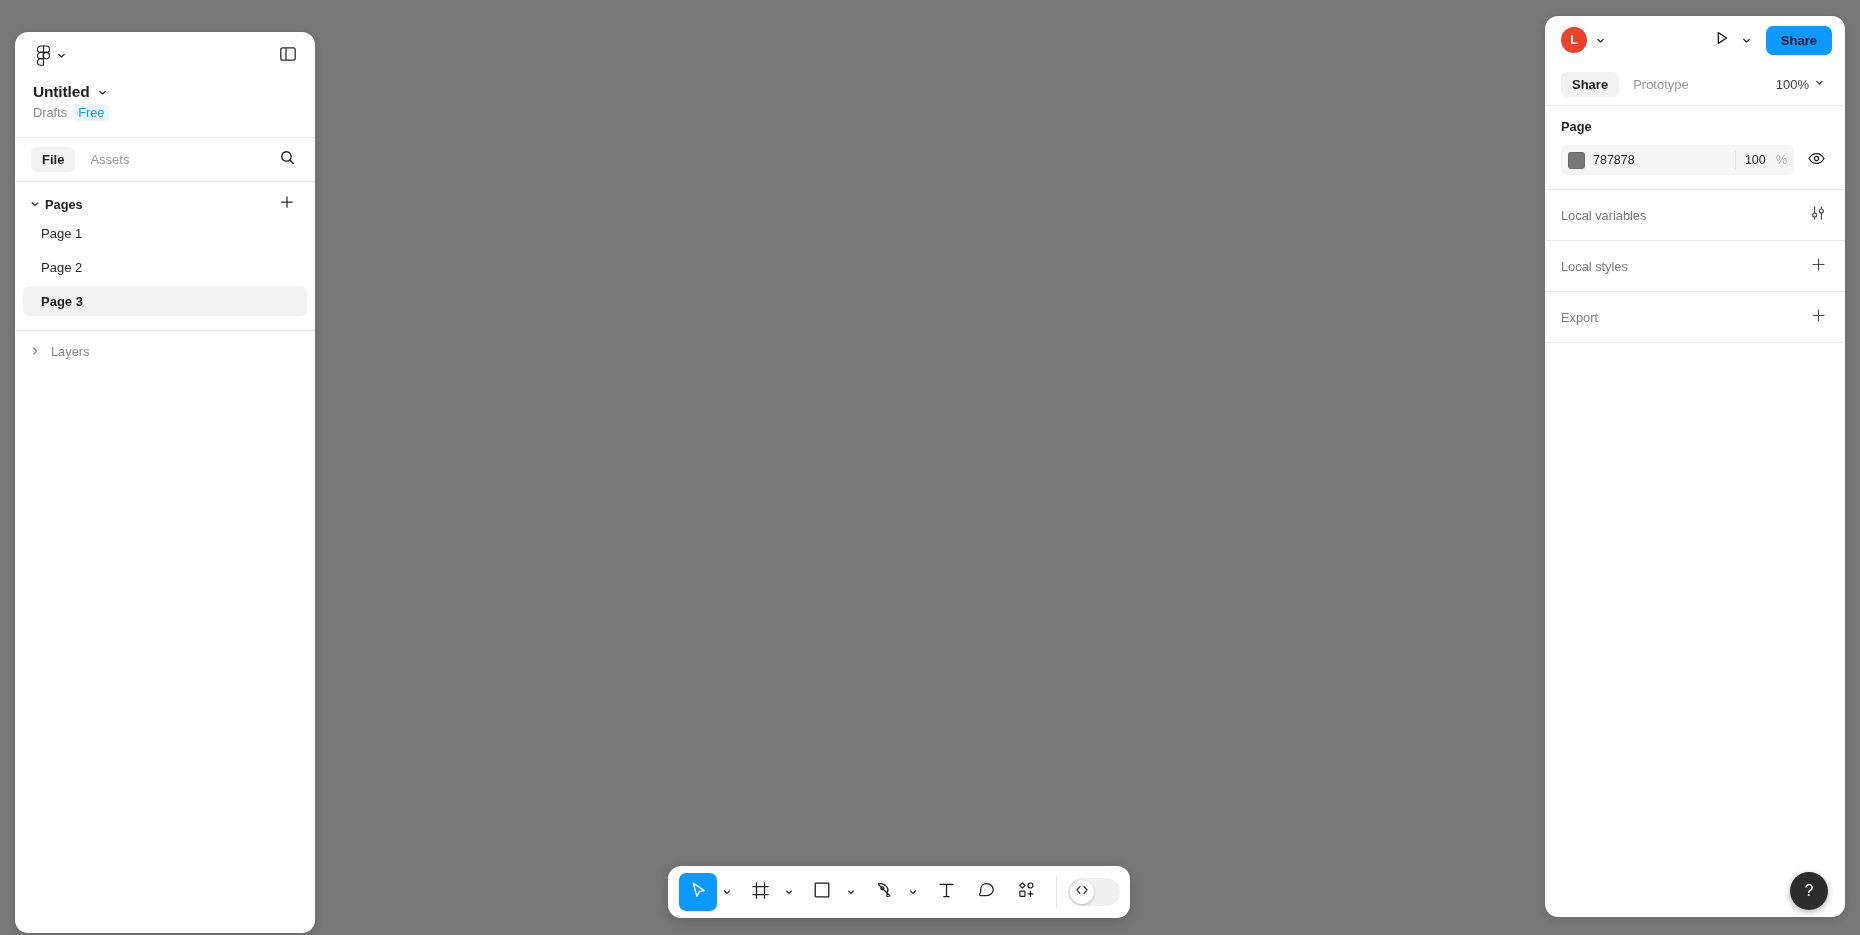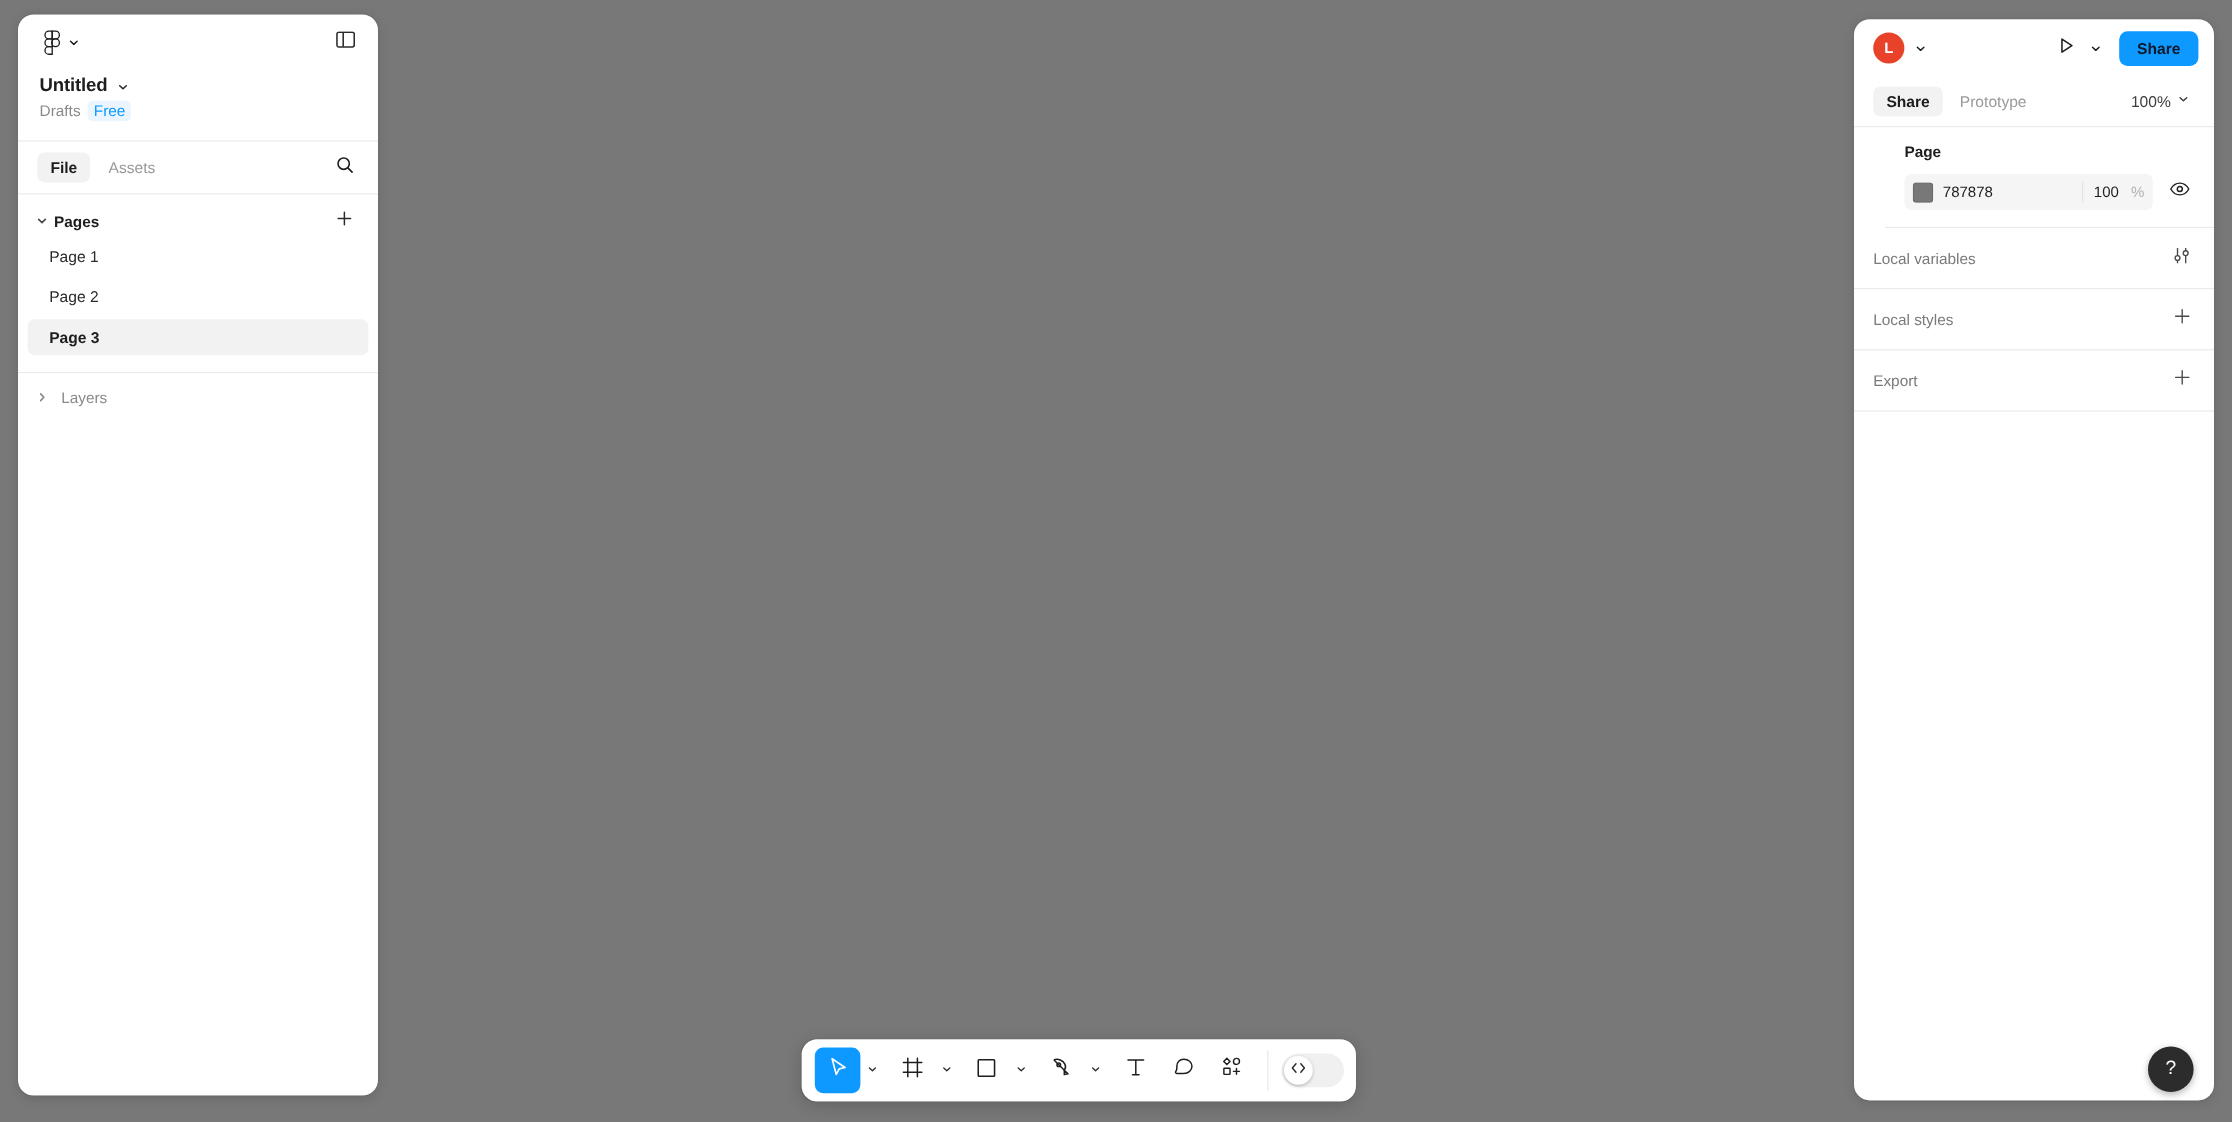--- a/index.html
+++ b/index.html
@@ -10,21 +10,21 @@
   }
   body {
     background: #787878;
     position: relative;
     -webkit-font-smoothing: antialiased;
   }
 
   
   #left-panel {
     position: absolute;
-    left: 15px; top: 12px;
+    left: 15px; top: 32px;
     width: 300px; height: 901px;
     background: #ffffff;
     border-radius: 13px;
     box-shadow: 0 2px 10px rgba(0,0,0,0.12), 0 0 1px rgba(0,0,0,0.15);
     display: flex;
     flex-direction: column;
     overflow: hidden;
   }
   .lp-topbar {
     height: 47px;
@@ -190,21 +190,21 @@
   }
   .rp-tab.active { background: #f2f2f2; color: #1e1e1e; font-weight: 600; }
   .rp-tab-spacer { flex: 1; }
   .zoom-ctl {
     display: flex; align-items: flex-start; gap: 5px;
     font-size: 13px; color: #3d3d3d;
     padding: 4px 6px; border-radius: 5px;
     cursor: pointer;
   }
 
-  .rp-section { padding: 13px 16px 14px 16px; border-bottom: 1px solid #eaeaea; margin-left: 26px; }
+  .rp-section { padding: 13px 16px 14px 16px; border-bottom: 1px solid #eaeaea; }
   .section-title { font-size: 12.8px; font-weight: 600; color: #1e1e1e; margin-bottom: 11px; }
   .fill-row { display: flex; align-items: center; gap: 9px; }
   .fill-field {
     flex: 1;
     display: flex; align-items: center;
     background: #f5f5f5;
     border-radius: 6px;
     height: 30px;
     padding: 0 4px 0 7px;
     cursor: pointer;

